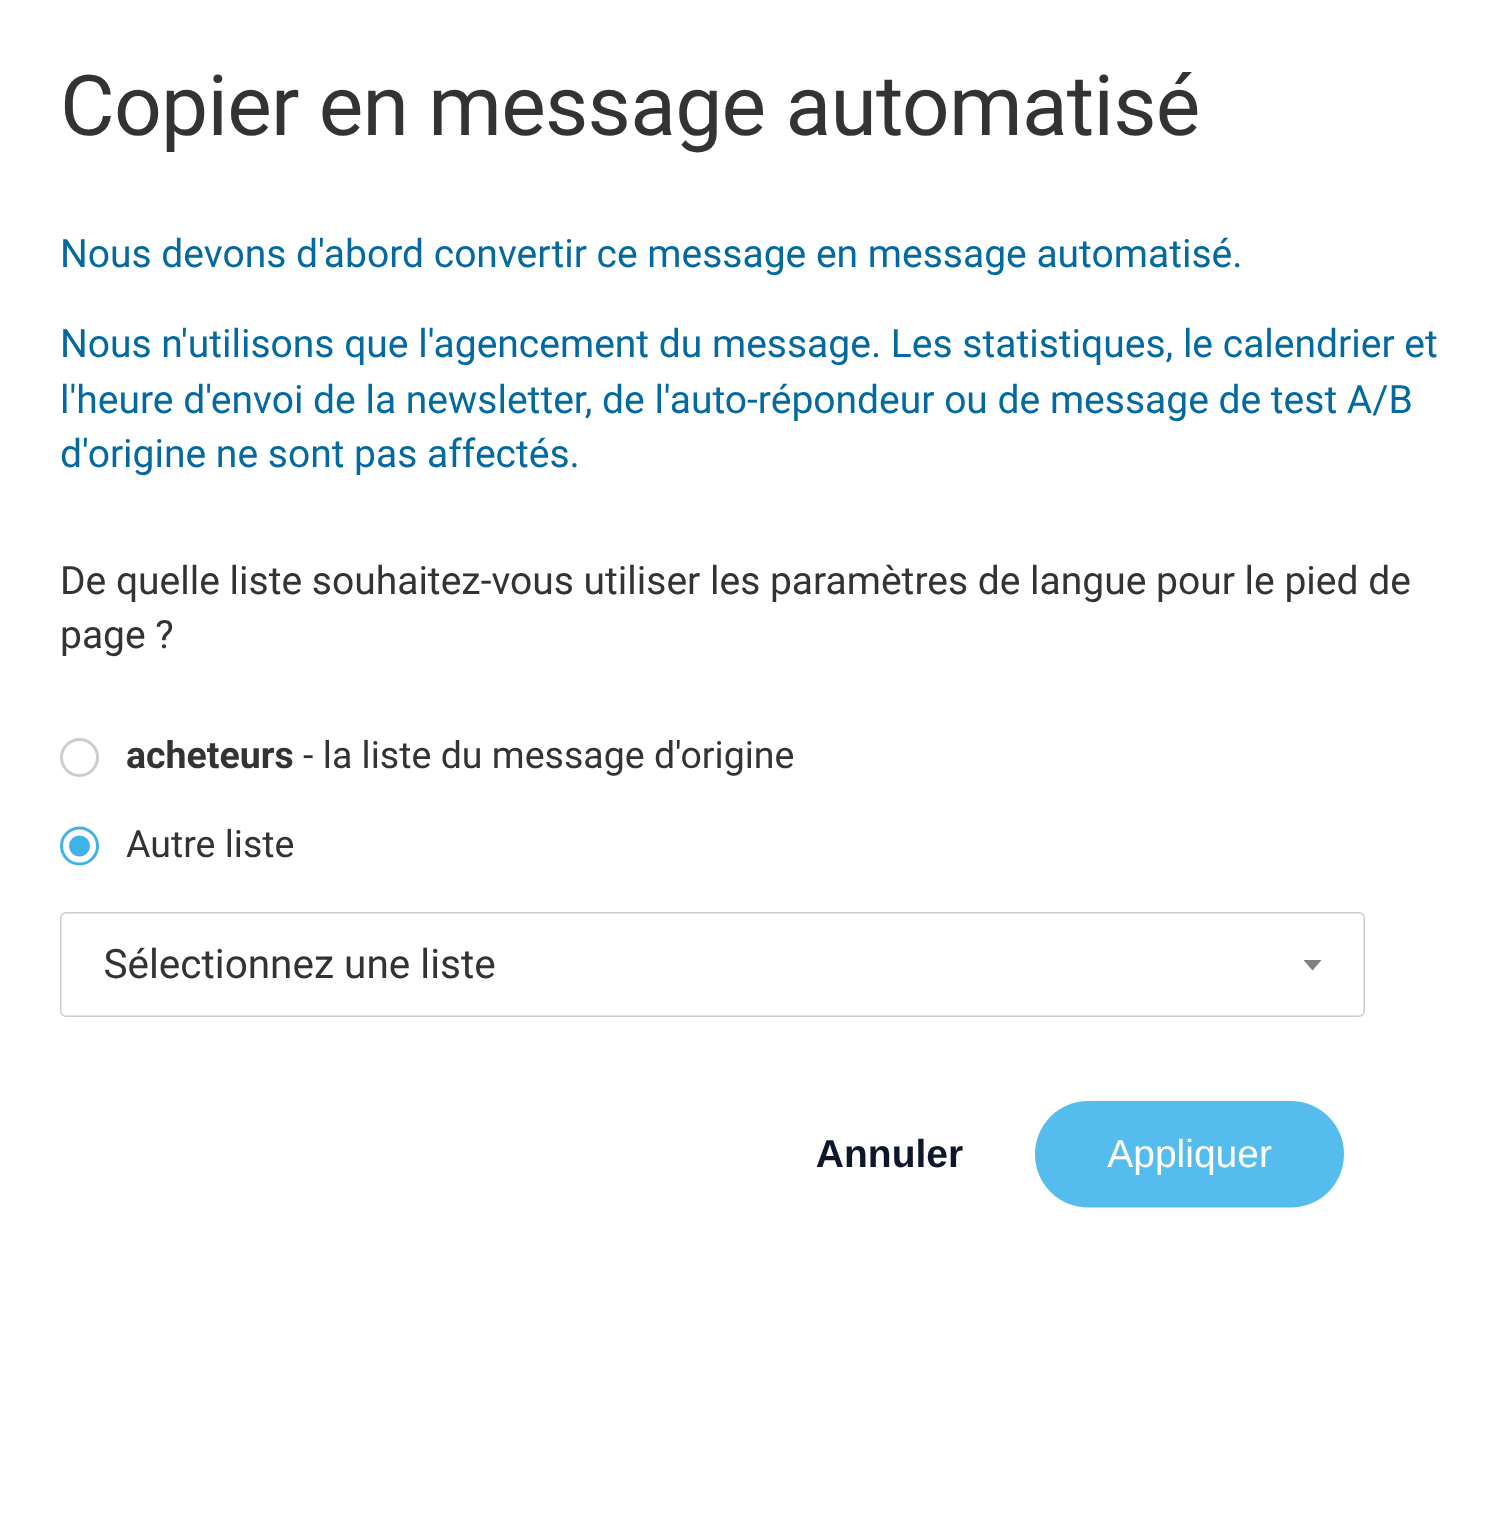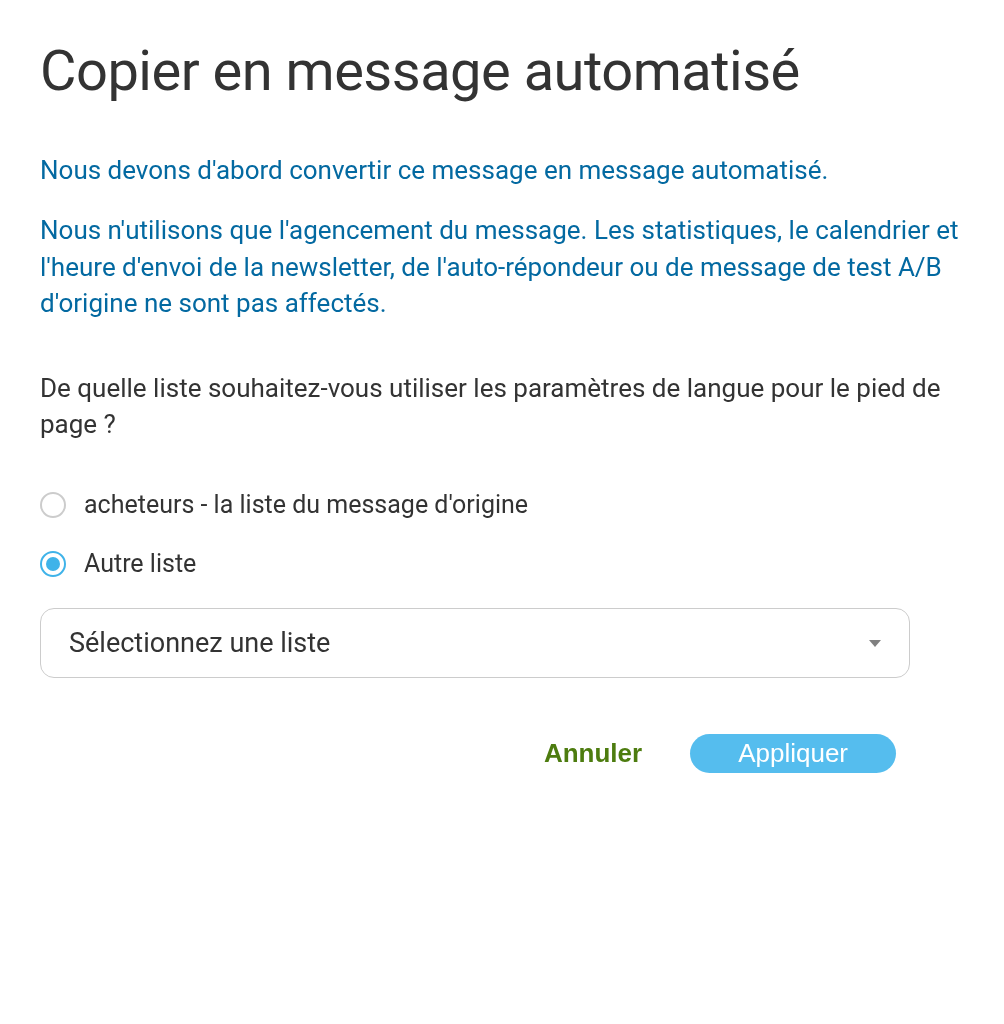--- a/index.html
+++ b/index.html
@@ -71,27 +71,27 @@
       border-radius: 50%;
       top: 50%;
       left: 50%;
       transform: translate(-50%, -50%);
     }
     .radio-label {
       font-size: 25px;
       color: #333333;
     }
     .radio-label .bold {
-      font-weight: 400;
+      font-weight: 700;
     }
     .select-box {
       width: 870px;
       height: 70px;
       border: 1px solid #cccccc;
-      border-radius: 14px;
+      border-radius: 4px;
       display: flex;
       align-items: center;
       justify-content: space-between;
       padding: 0 28px;
       margin-top: 12px;
       margin-bottom: 56px;
       cursor: pointer;
       background: #ffffff;
     }
     .select-text {
@@ -107,33 +107,33 @@
     }
     .button-row {
       display: flex;
       justify-content: flex-end;
       align-items: center;
       gap: 48px;
       padding-right: 68px;
     }
     .cancel-button {
       font-size: 26px;
-      color: #4d7c0f;
+      color: #0f172a;
       font-weight: 600;
       background: none;
       border: none;
       cursor: pointer;
     }
     .apply-button {
       font-size: 26px;
       color: #ffffff;
       background: #55bdee;
       border: none;
       border-radius: 36px;
-      padding: 4px 48px;
+      padding: 20px 48px;
       cursor: pointer;
       font-weight: 400;
     }
   </style>
 </head>
 <body>
 
 <h1 class="dialog-title">Copier en message automatisé</h1>
 
 <div class="description">

